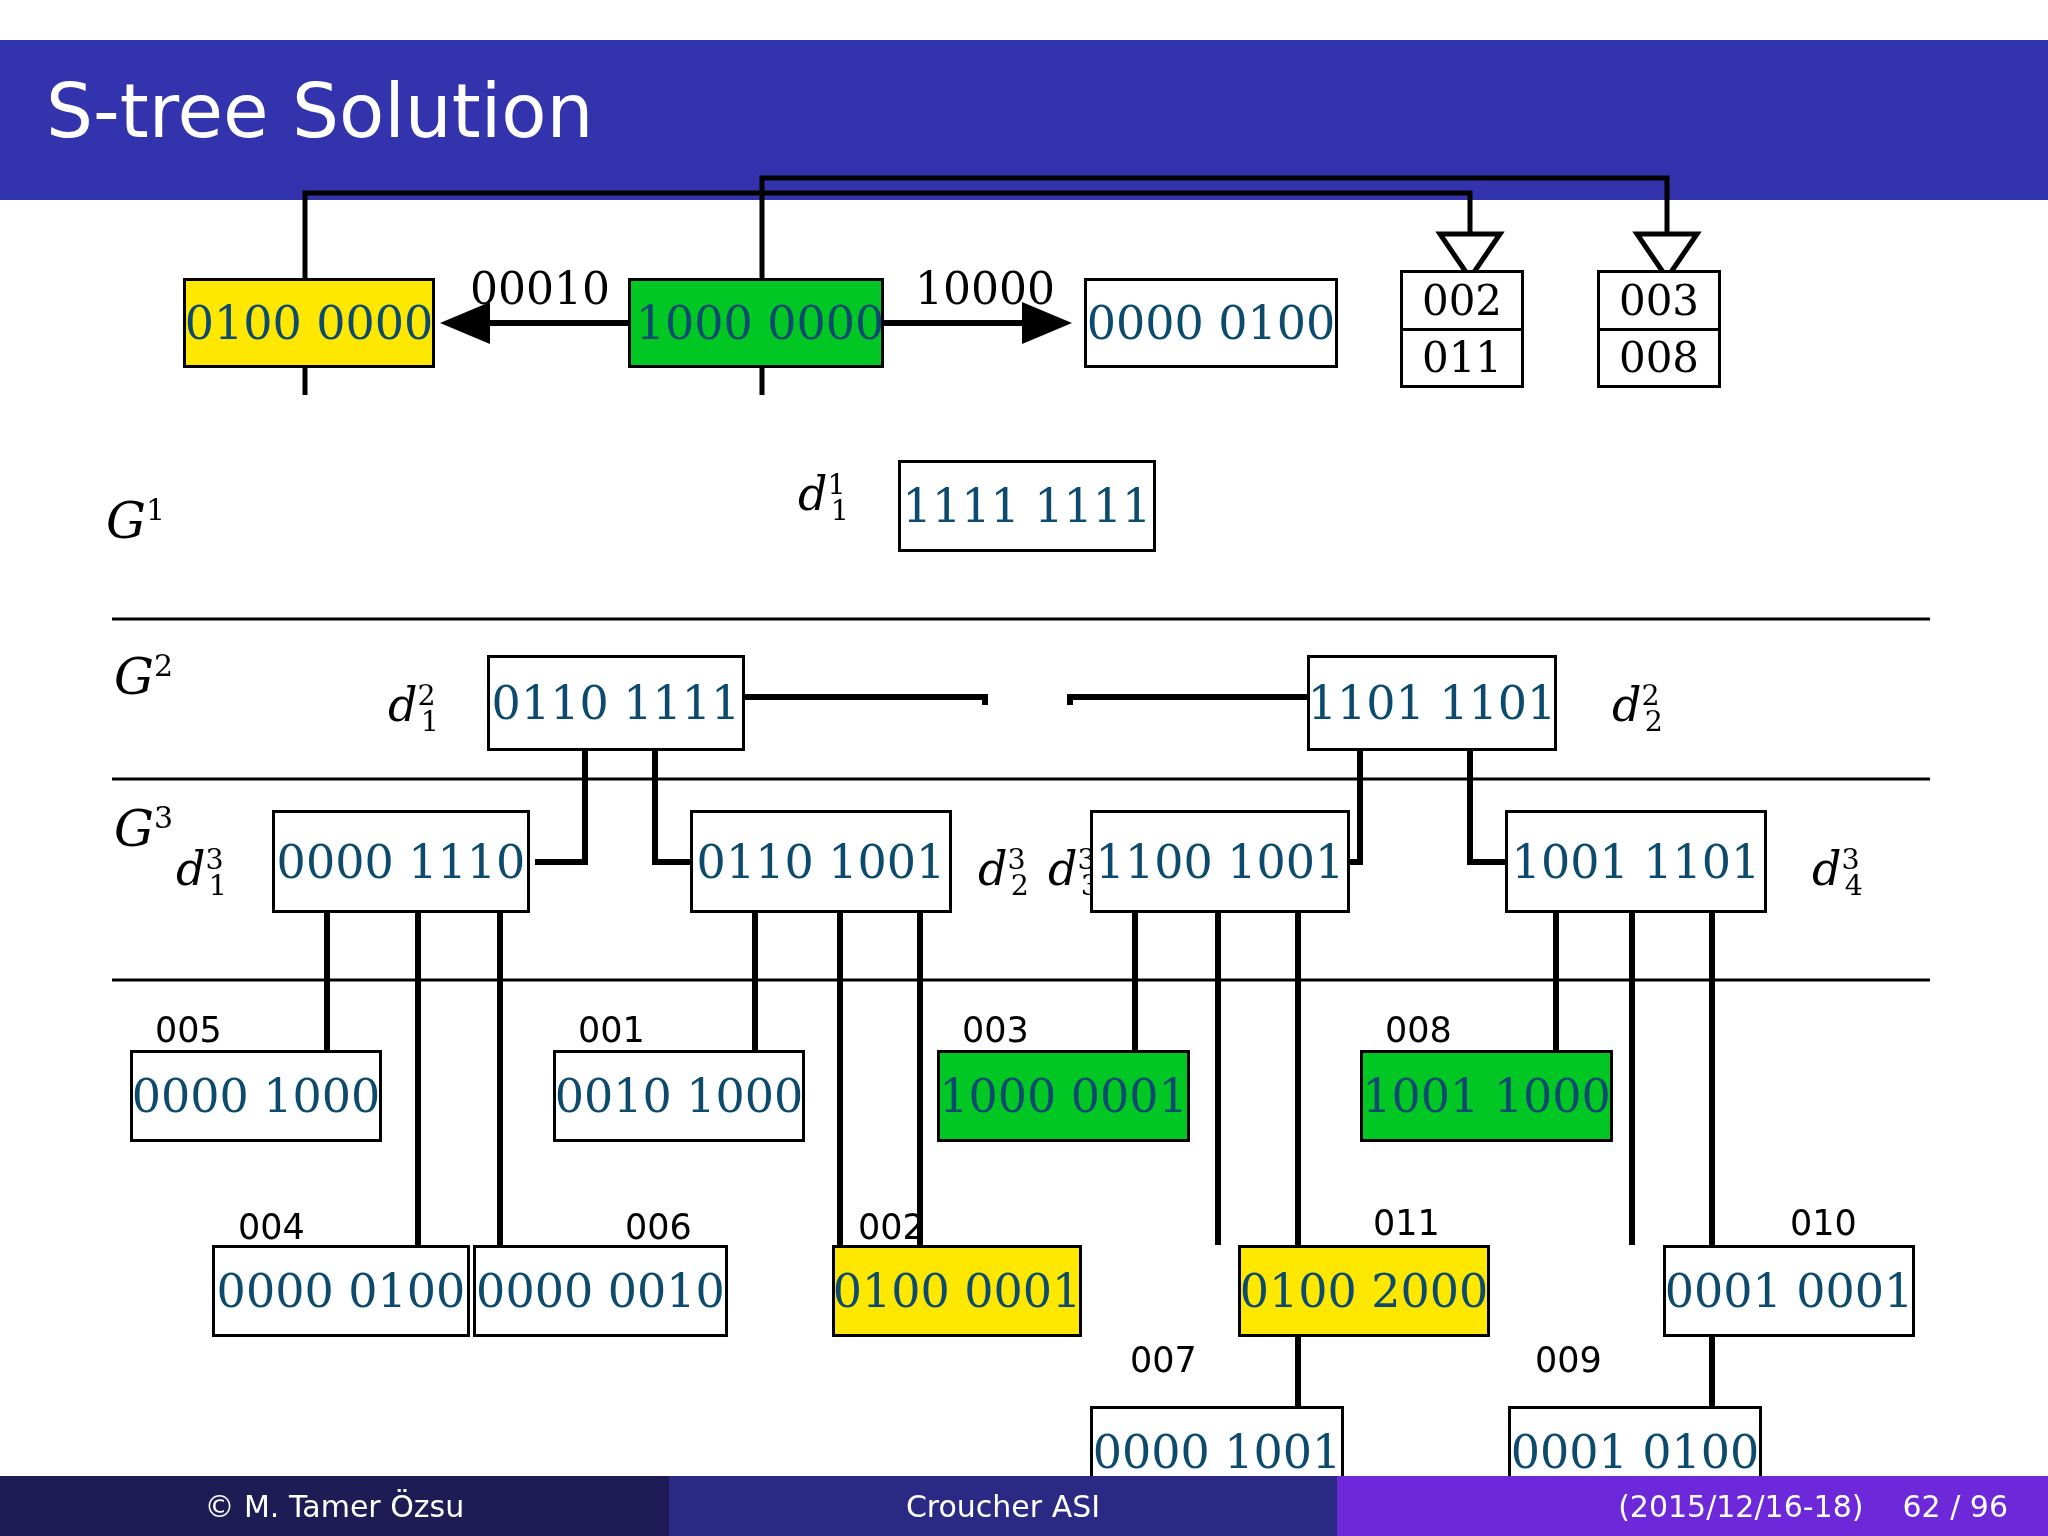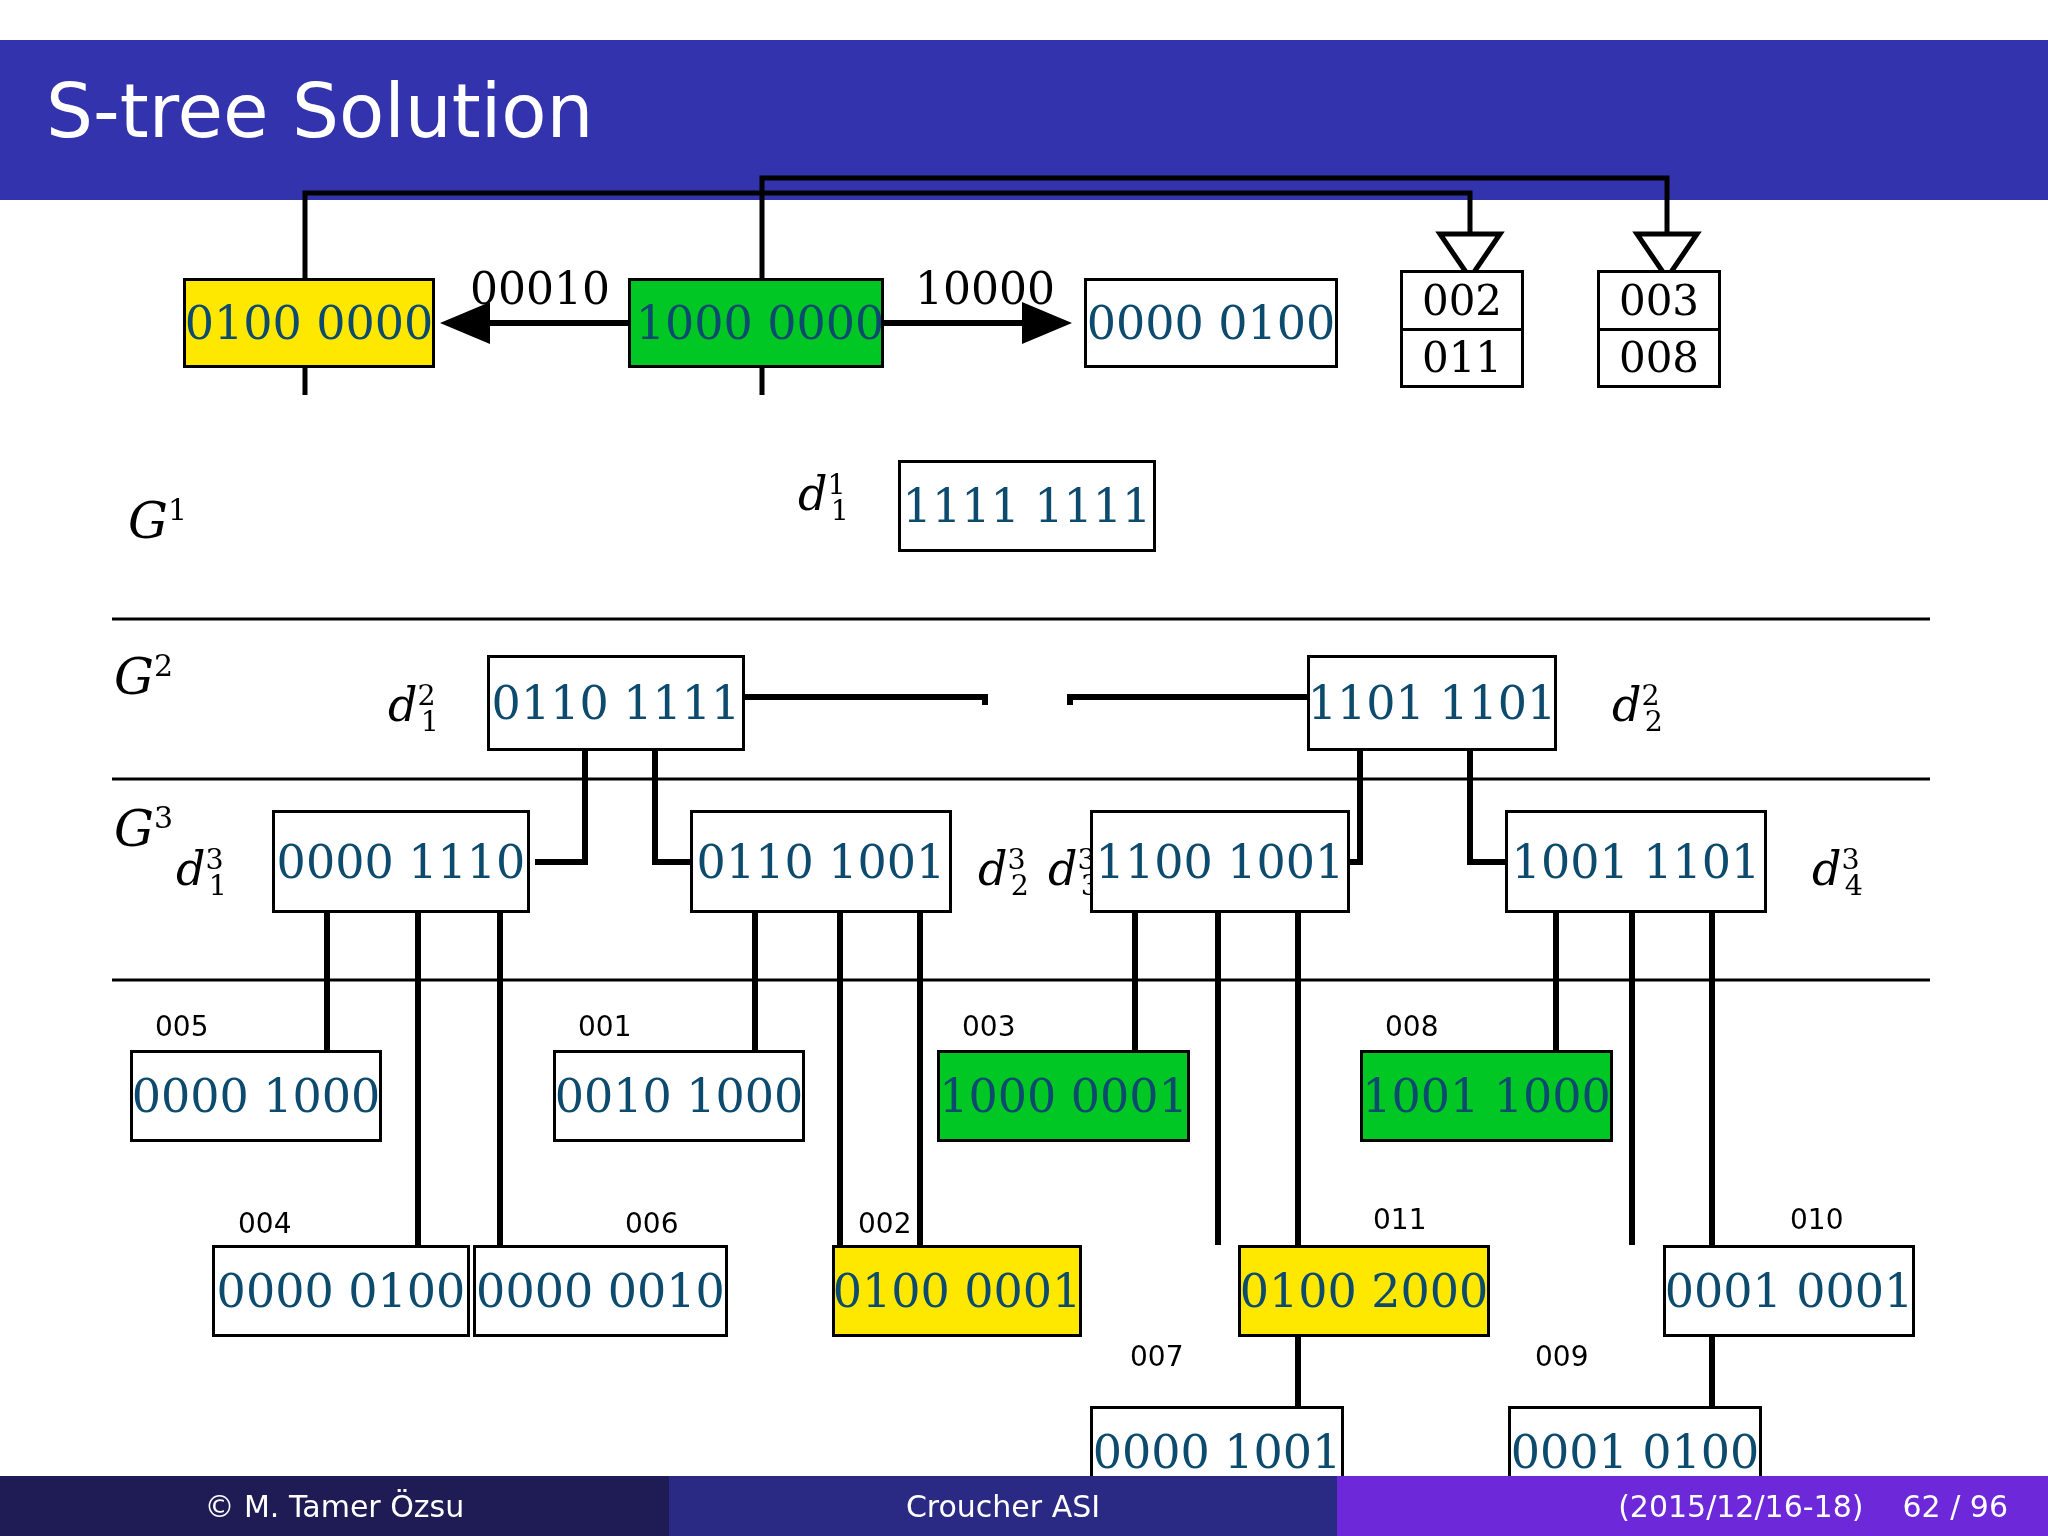--- a/index.html
+++ b/index.html
@@ -25,21 +25,21 @@
 
   
   .ptrbox{position:absolute;box-sizing:border-box;border:3px solid #000;background:#fff;
           display:flex;flex-direction:column;font-family:"DejaVu Serif","Liberation Serif",serif;}
   .ptrbox .cell{flex:1;display:flex;align-items:center;justify-content:center;font-size:42px;color:#000;}
   .ptrbox .cell.top{border-bottom:3px solid #000;}
 
   
   .lbl{position:absolute;color:#000;white-space:nowrap;}
   .edgelbl{font-family:"DejaVu Serif","Liberation Serif",serif;font-size:44px;}
-  .tinylbl{font-family:"DejaVu Sans","Liberation Sans",sans-serif;font-size:28px;}
+  .tinylbl{font-family:"DejaVu Sans","Liberation Sans",sans-serif;font-size:35px;}
   .mathlbl{font-family:"DejaVu Serif","Liberation Serif",serif;font-size:46px;font-style:italic;}
   .mathlbl sup,.mathlbl sub{font-size:0.62em;font-style:normal;}
   .mathlbl sub{position:relative;left:-0.52em;}
   .glbl{font-family:"DejaVu Serif","Liberation Serif",serif;font-size:50px;font-style:italic;}
   .glbl sup{font-size:0.6em;font-style:normal;}
 
   
   #footer{position:absolute;left:0;top:1476px;width:2048px;height:60px;display:flex;}
   .fseg{height:60px;display:flex;align-items:center;color:#fff;
         font-family:"DejaVu Sans","Liberation Sans",sans-serif;font-size:30px;}
@@ -132,21 +132,21 @@
   <div class="ptrbox" style="left:1400px;top:110px;width:124px;height:118px;">
     <div class="cell top">002</div>
     <div class="cell">011</div>
   </div>
 
   <div class="ptrbox" style="left:1597px;top:110px;width:124px;height:118px;">
     <div class="cell top">003</div>
     <div class="cell">008</div>
   </div>
 
-  <div class="lbl glbl" style="left:128px;top:332px;">
+  <div class="lbl glbl" style="left:106px;top:332px;">
     <span>G</span><sup>1</sup>
   </div>
   <div class="lbl glbl" style="left:114px;top:488px;">
     <span>G</span><sup>2</sup>
   </div>
   <div class="lbl glbl" style="left:114px;top:640px;">
     <span>G</span><sup>3</sup>
   </div>
 
   <div class="lbl mathlbl" style="left:798px;top:307px;">

